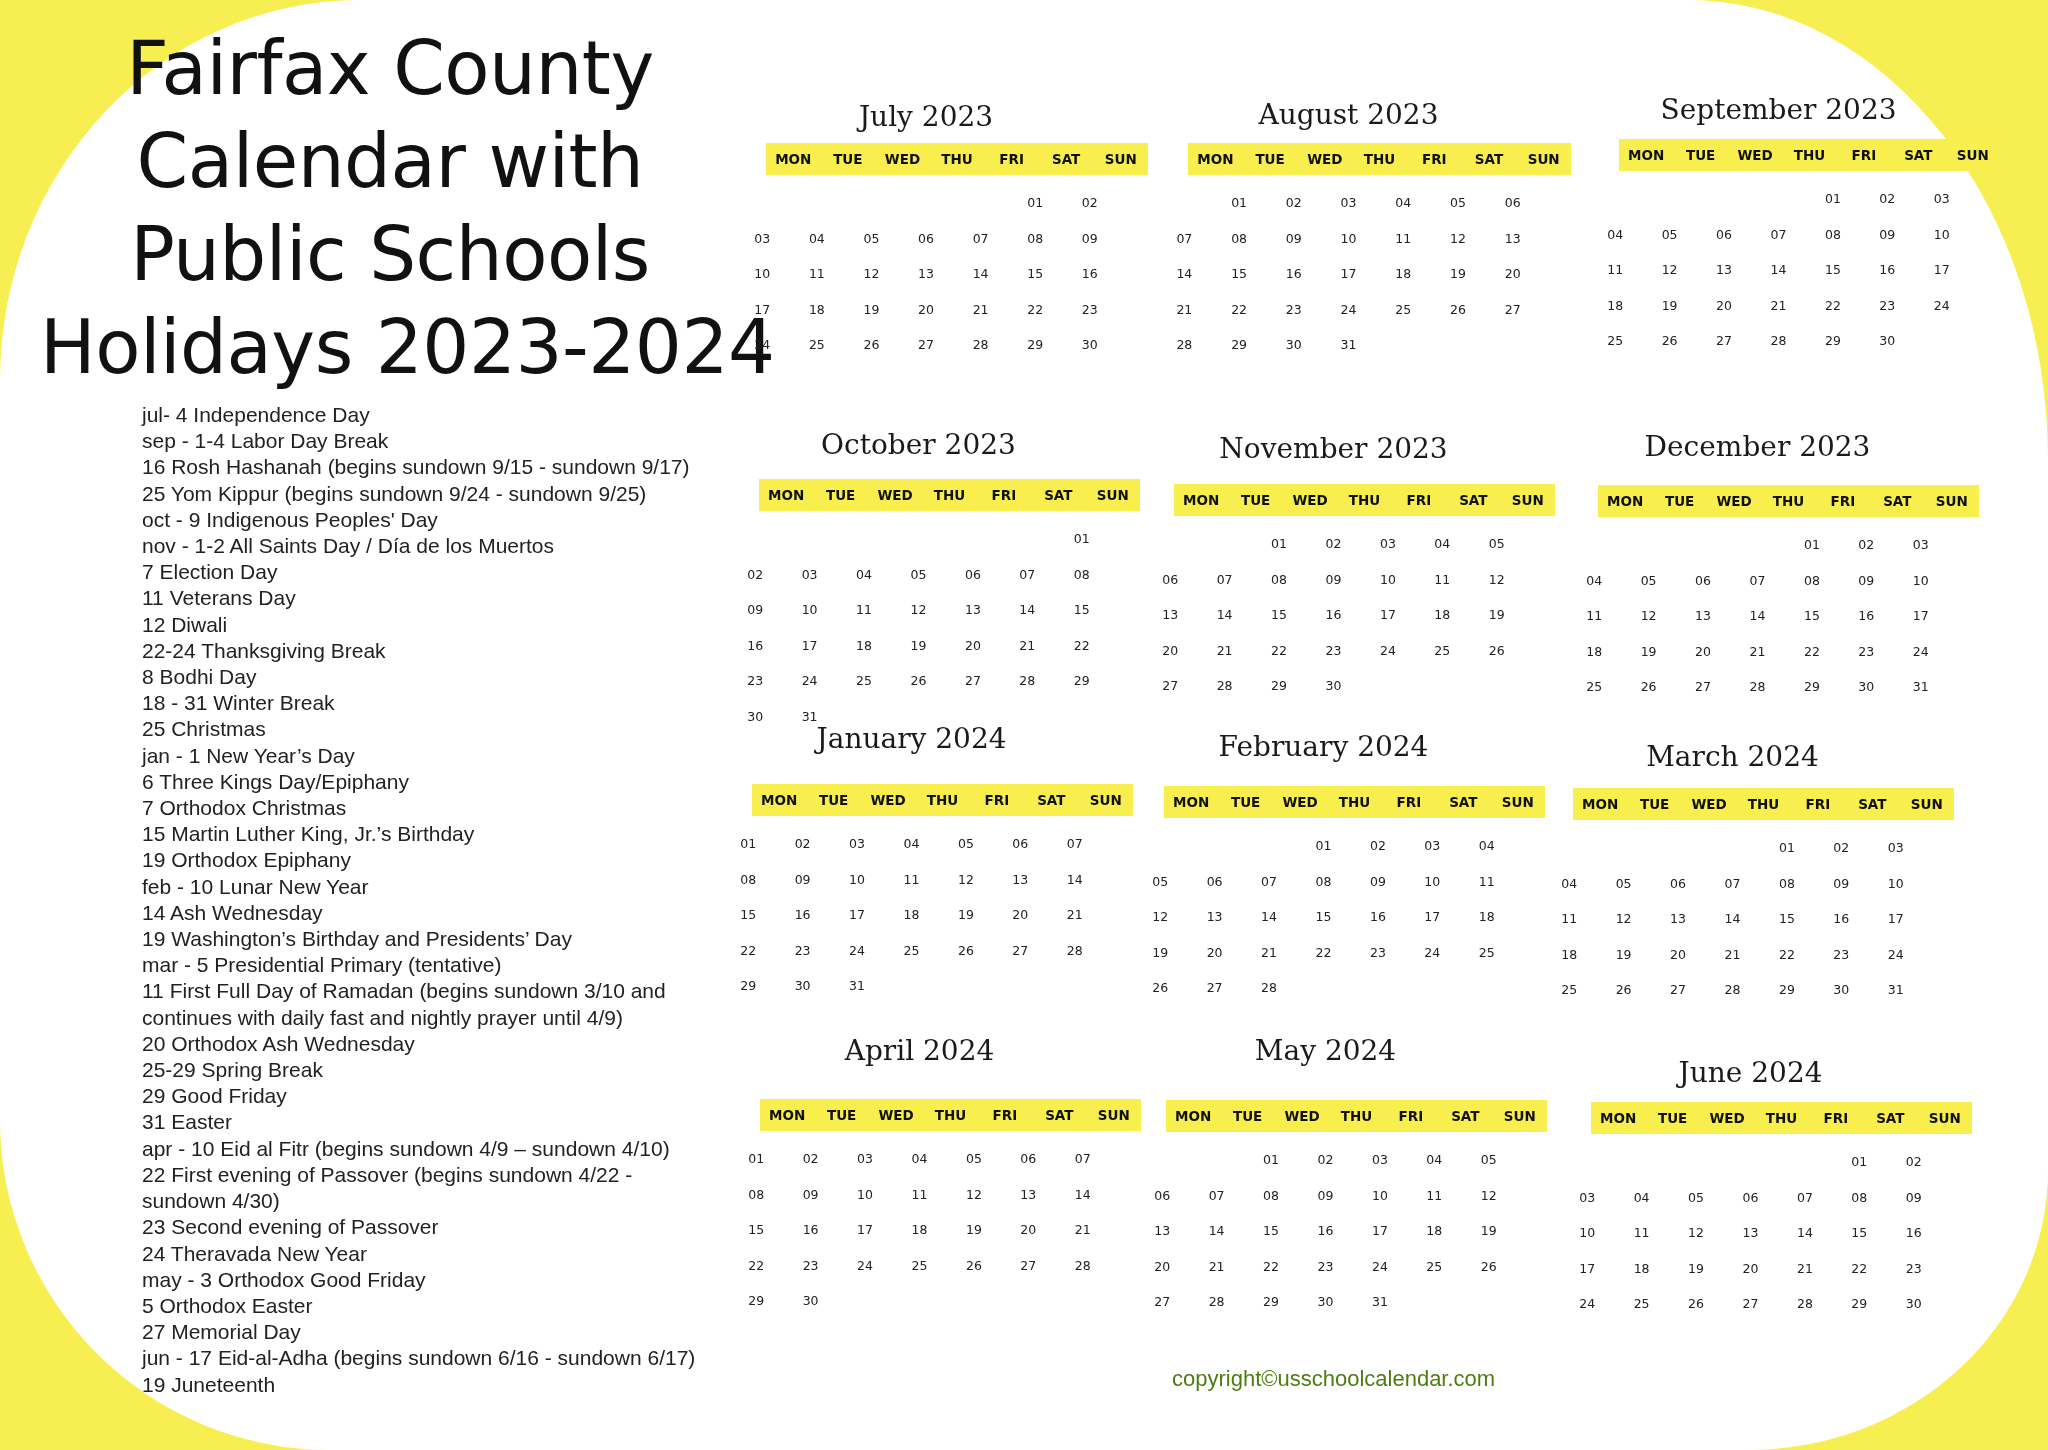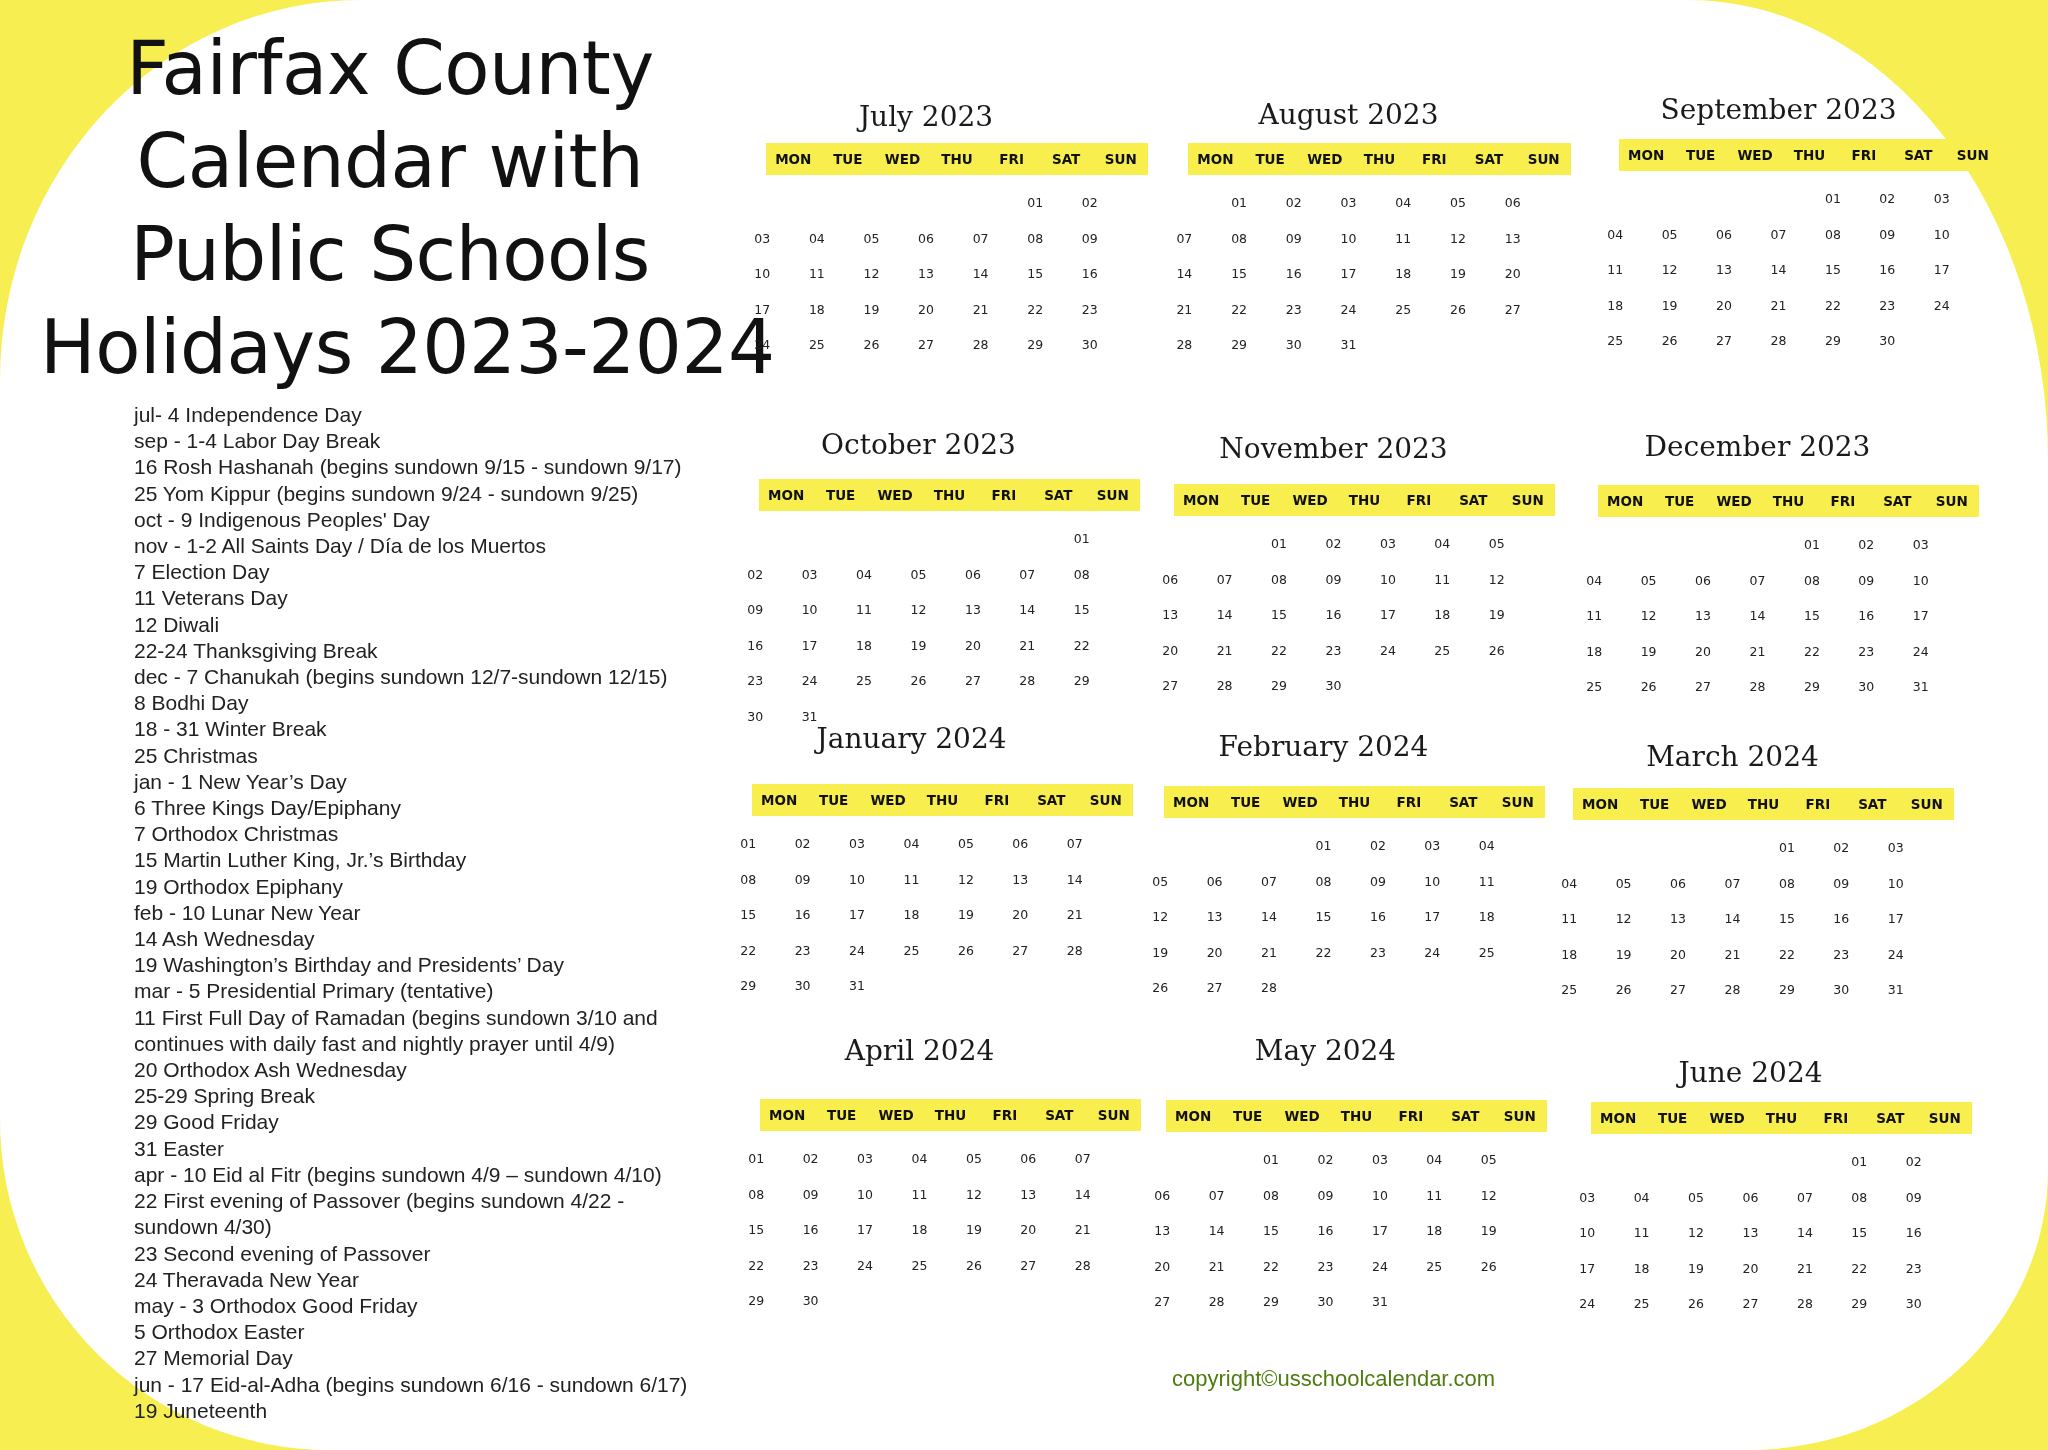--- a/index.html
+++ b/index.html
@@ -4,21 +4,21 @@
 <style>
   html, body { margin:0; padding:0; }
   body { width:2048px; height:1450px; position:relative; overflow:hidden; background:#ffffff; font-family:"DejaVu Sans", sans-serif; color:#111; }
   .mask-tl { position:absolute; left:0; top:0; width:2048px; height:1450px; z-index:1; background:#fff;
              border-radius:360px 360px 300px 330px / 380px 460px 280px 330px; }
   .frame { position:absolute; left:0; top:0; width:2048px; height:1450px; z-index:0; background:#f7ef52; }
   .content { position:absolute; left:0; top:0; width:1984px; height:1450px; z-index:2; }
   .title { position:absolute; left:40px; top:22px; width:700px; text-align:center; font-family:"DejaVu Sans", sans-serif; font-size:74px; line-height:93px; color:#111; letter-spacing:-0.5px; }
   .title .line { display:block; white-space:nowrap; }
   .hlist { position:absolute; left:134px; top:402px; width:600px; font-family:"Liberation Sans", sans-serif; font-size:21px; line-height:26.2px; color:#222; }
-  .hlist .item { display:block; white-space:nowrap; }
+  .hlist .item { display:block; white-space:nowrap;margin-left:8px; }
   .cal { position:absolute; width:382px; }
   .cal .mtitle { position:absolute; left:0; width:100%; text-align:center; font-family:"DejaVu Serif", serif; font-size:28px; color:#1a1a1a; }
   .cal .hdr { position:absolute; left:0; width:100%; height:32px; background:#f8ee4e; display:flex;margin-left:31px; }
   .cal .hdr span { flex:1; text-align:center; font-family:"DejaVu Sans", sans-serif; font-weight:bold; font-size:13.5px; line-height:32px; color:#111; }
   .cal .grid { position:absolute; left:0; width:100%; }
   .cal .row { display:flex; height:35.5px; }
   .cal .row span { flex:1; text-align:center; font-family:"DejaVu Sans", sans-serif; font-size:12.5px; line-height:35.5px; color:#222; }
   .copyright { position:absolute; left:1172px; top:1366px; font-family:"Liberation Sans", sans-serif; font-size:22px; color:#4d7c0f; }
 </style>
 </head>
@@ -39,21 +39,20 @@
       <span class="item">jul- 4 Independence Day</span>
       <span class="item">sep - 1-4 Labor Day Break</span>
       <span class="item">16 Rosh Hashanah (begins sundown 9/15 - sundown 9/17)</span>
       <span class="item">25 Yom Kippur (begins sundown 9/24 - sundown 9/25)</span>
       <span class="item">oct - 9 Indigenous Peoples' Day</span>
       <span class="item">nov - 1-2 All Saints Day / Día de los Muertos</span>
       <span class="item">7 Election Day</span>
       <span class="item">11 Veterans Day</span>
       <span class="item">12 Diwali</span>
       <span class="item">22-24 Thanksgiving Break</span>
-      <span class="item">dec - 7 Chanukah (begins sundown 12/7-sundown 12/15)</span>
       <span class="item">8 Bodhi Day</span>
       <span class="item">18 - 31 Winter Break</span>
       <span class="item">25 Christmas</span>
       <span class="item">jan - 1 New Year’s Day</span>
       <span class="item">6 Three Kings Day/Epiphany</span>
       <span class="item">7 Orthodox Christmas</span>
       <span class="item">15 Martin Luther King, Jr.’s Birthday</span>
       <span class="item">19 Orthodox Epiphany</span>
       <span class="item">feb - 10 Lunar New Year</span>
       <span class="item">14 Ash Wednesday</span>

